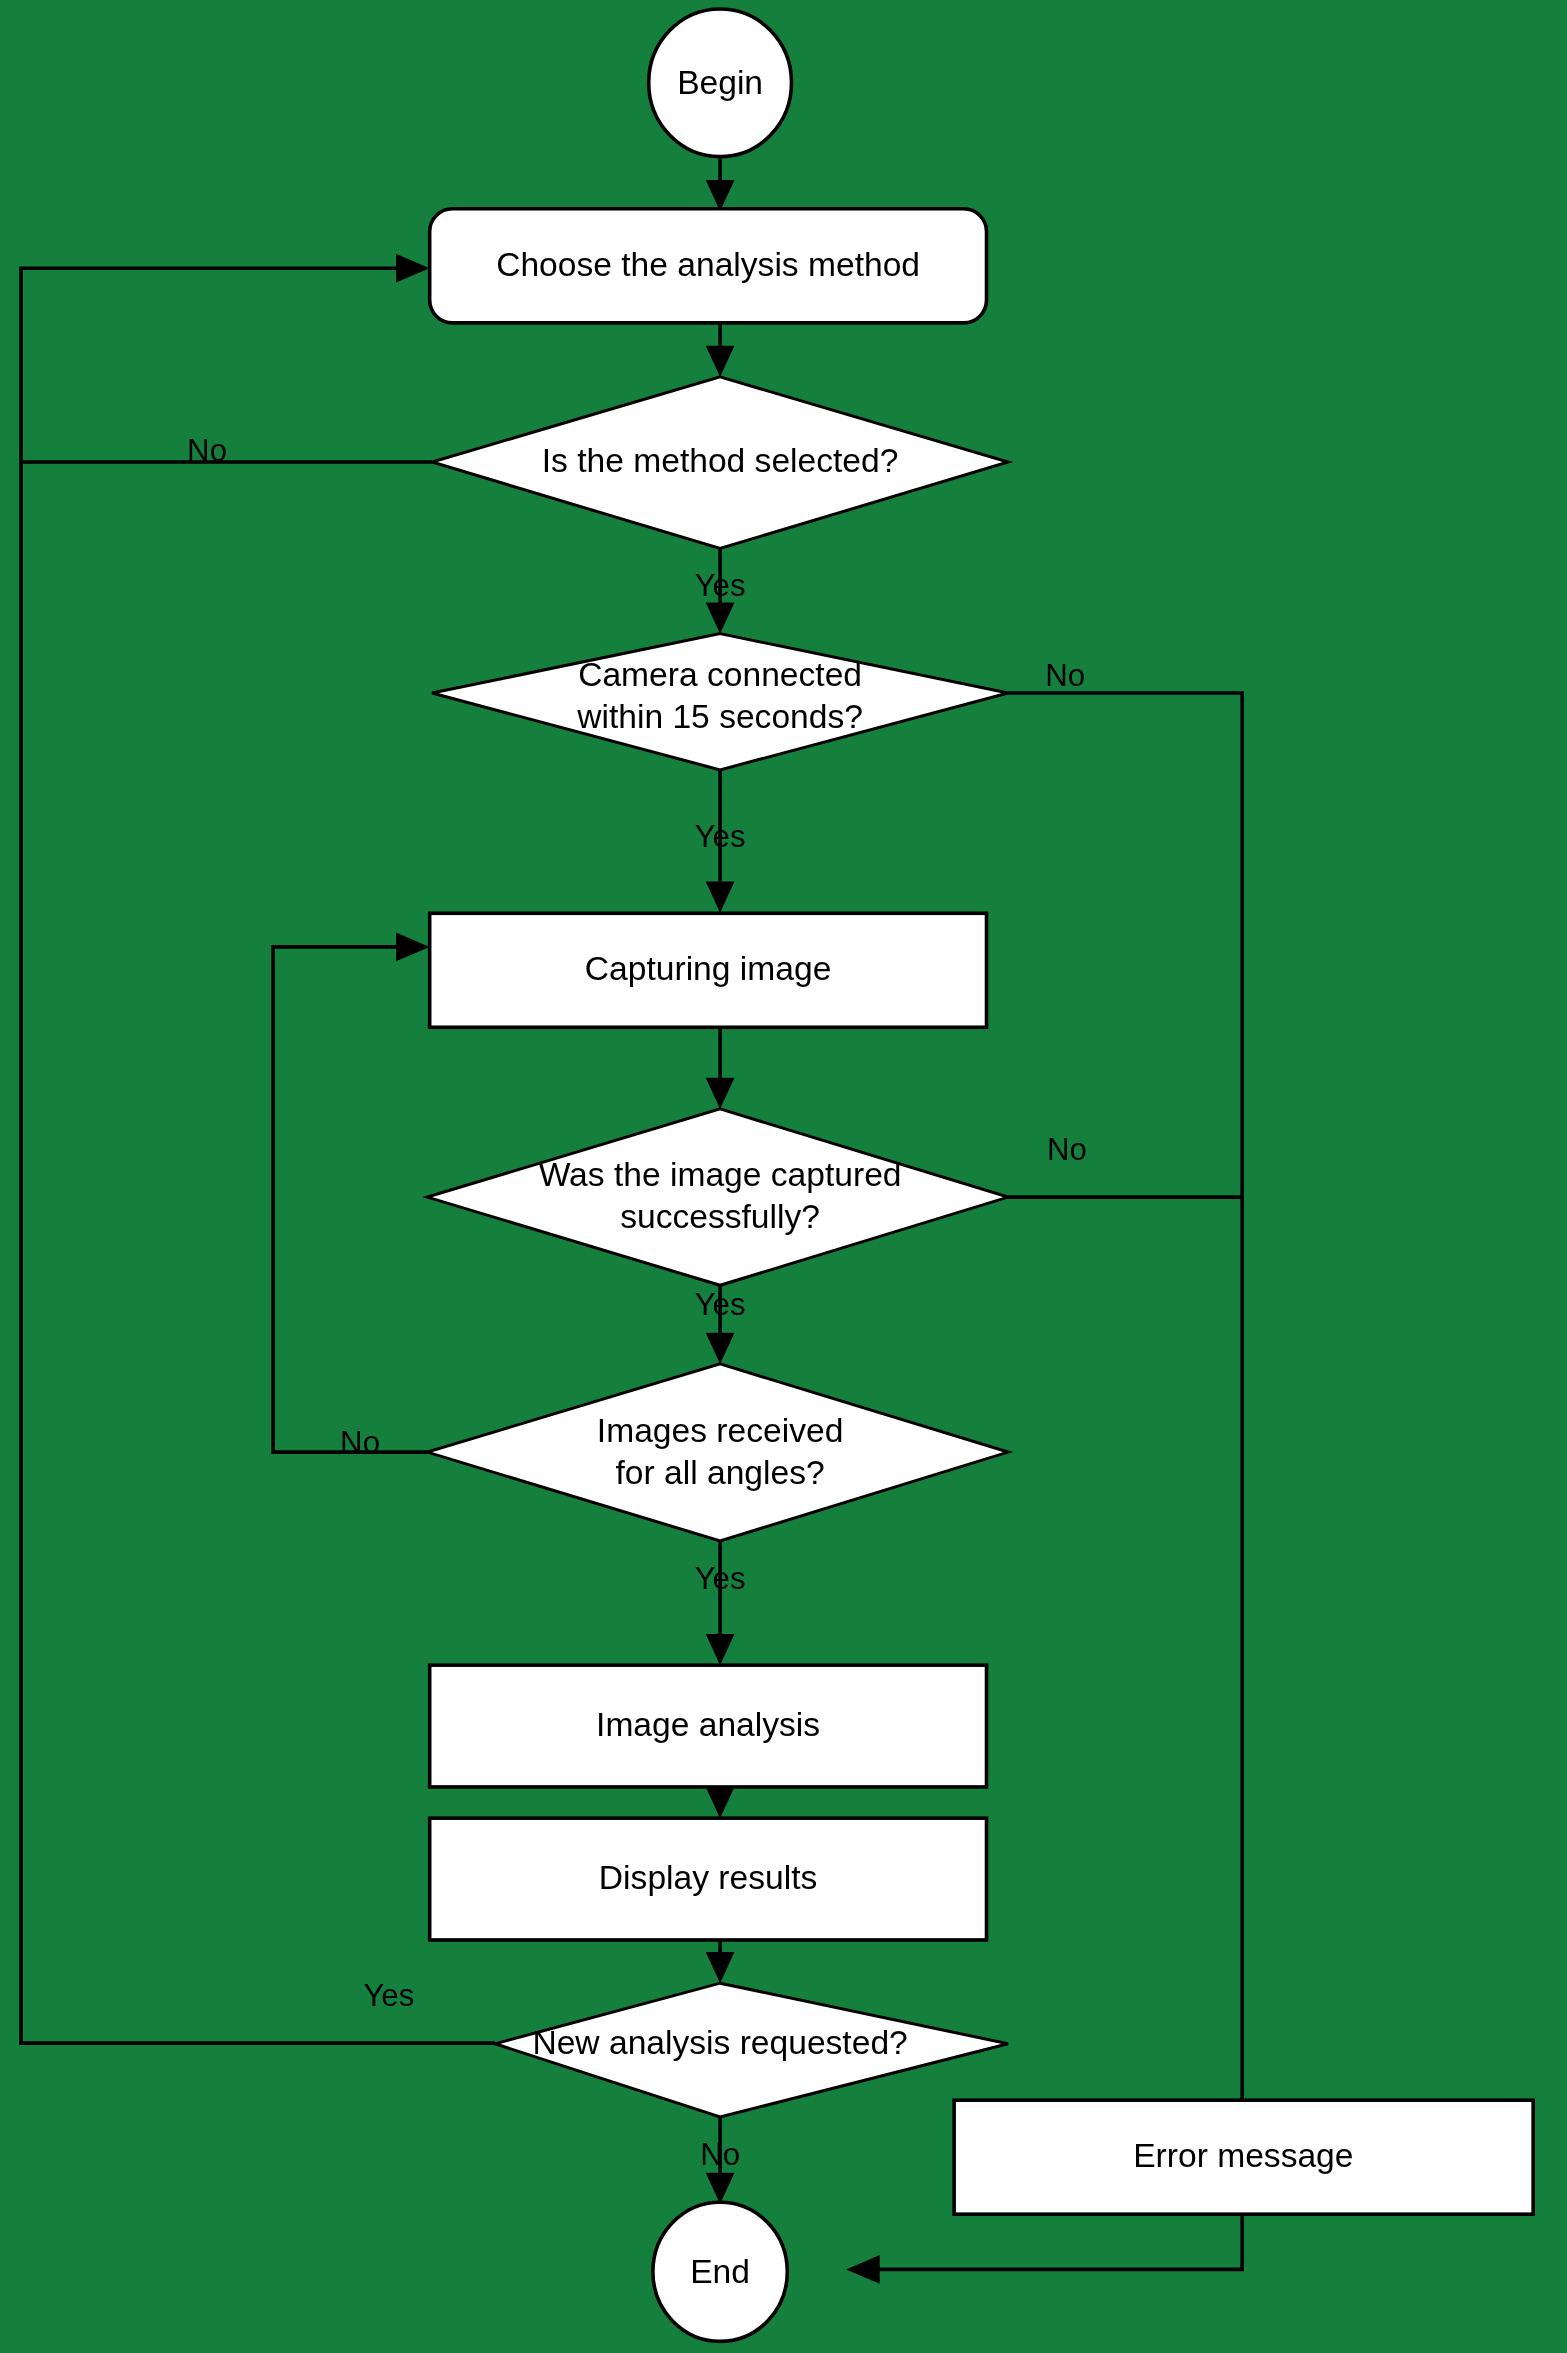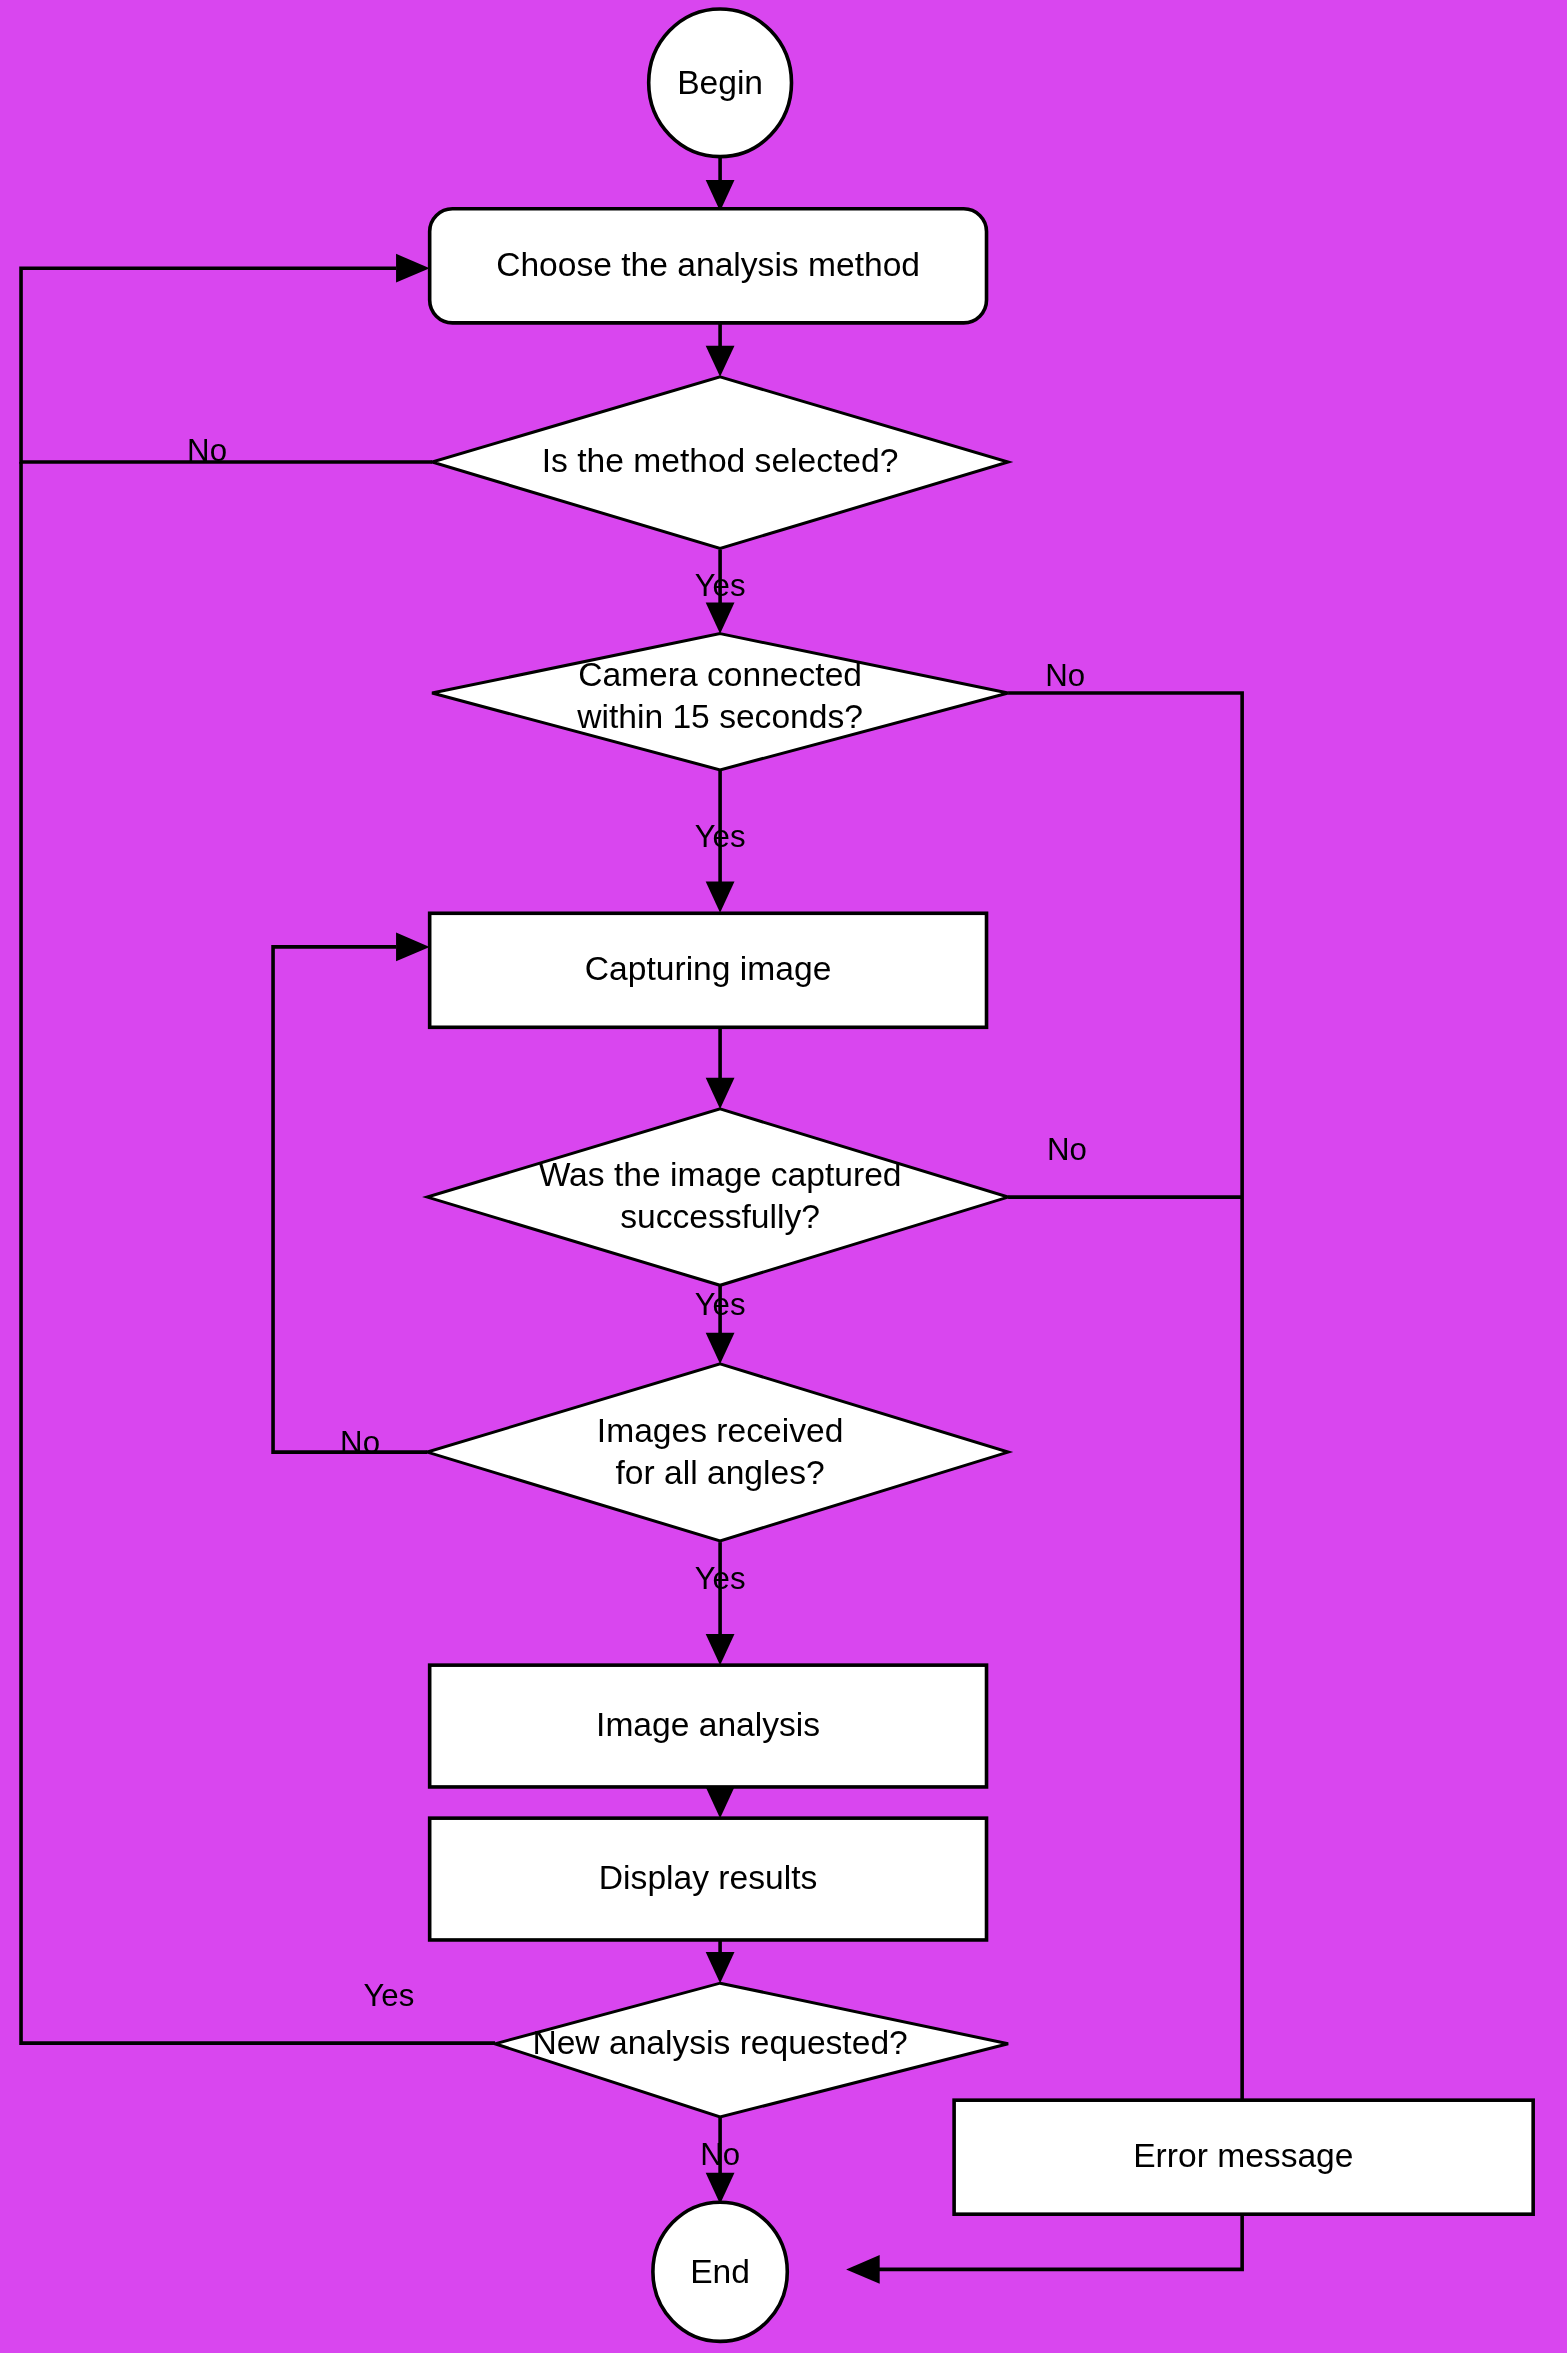--- a/index.html
+++ b/index.html
@@ -4,21 +4,21 @@
 <style>
   html, body {
     margin: 0;
     padding: 0;
     background: #ffffff;
   }
   #flowchart-root {
     width: 1568px;
     height: 2354px;
     position: relative;
-    background: #d946ef;
+    background: #15803d;
     font-family: "Liberation Sans", sans-serif;
   }
   svg.flow-canvas {
     display: block;
     width: 1568px;
     height: 2354px;
   }
   .shape-outline {
     fill: #ffffff;
     stroke: #000000;

